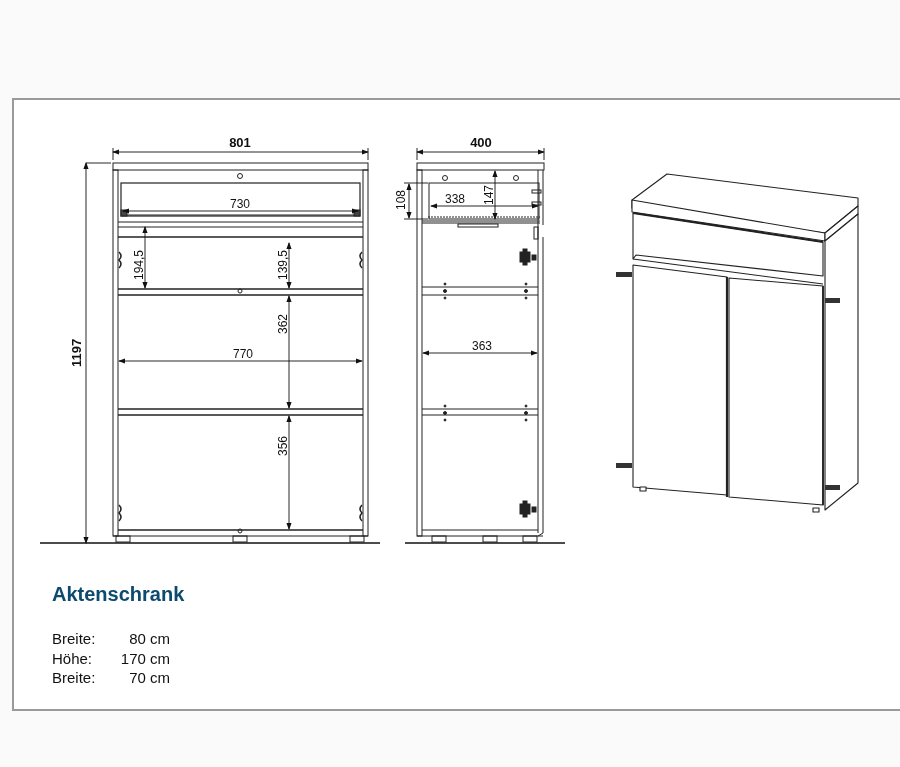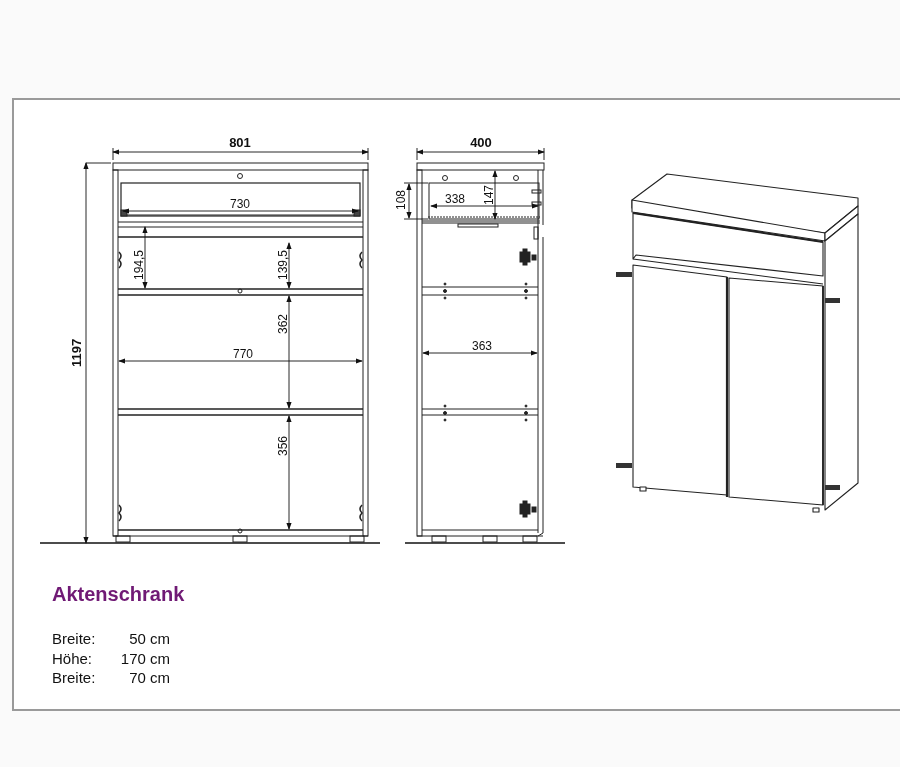--- a/index.html
+++ b/index.html
@@ -6,21 +6,21 @@
     body {
       width: 900px; height: 767px; background: #fafafa; position: relative; overflow: hidden;
       font-family: "Liberation Sans", sans-serif; color: #111;
     }
     .frame {
       position: absolute; left: 12px; top: 98px; width: 900px; height: 613px;
       background: #ffffff; border: 2px solid #9a9a9a; box-sizing: border-box;
     }
     svg.drawing { position: absolute; left: 0; top: 0; }
     .title {
-      position: absolute; left: 52px; top: 583px; font-size: 20px; font-weight: bold; color: #701a75;
+      position: absolute; left: 52px; top: 583px; font-size: 20px; font-weight: bold; color: #0c4a6e;
     }
     .specs { position: absolute; left: 52px; top: 629px; font-size: 15px; line-height: 19.5px; }
     .spec-row { display: flex; }
     .spec-label { width: 68px; }
     .spec-value { width: 50px; text-align: right; }
     .dim { font-size: 12px; fill: #111; font-family: "Liberation Sans", sans-serif; }
     .dim-b { font-size: 13px; font-weight: bold; fill: #111; font-family: "Liberation Sans", sans-serif; }
   </style>
 </head>
 <body>
@@ -180,21 +180,21 @@
     <rect x="640" y="487" width="6" height="4"></rect>
     <rect x="813" y="508" width="6" height="4"></rect>
   </g>
 </svg>
 
 <div class="title">Aktenschrank</div>
 
 <div class="specs">
   <div class="spec-row">
     <span class="spec-label">Breite:</span>
-    <span class="spec-value">50 cm</span>
+    <span class="spec-value">80 cm</span>
   </div>
   <div class="spec-row">
     <span class="spec-label">Höhe:</span>
     <span class="spec-value">170 cm</span>
   </div>
   <div class="spec-row">
     <span class="spec-label">Breite:</span>
     <span class="spec-value">70 cm</span>
   </div>
 </div>

